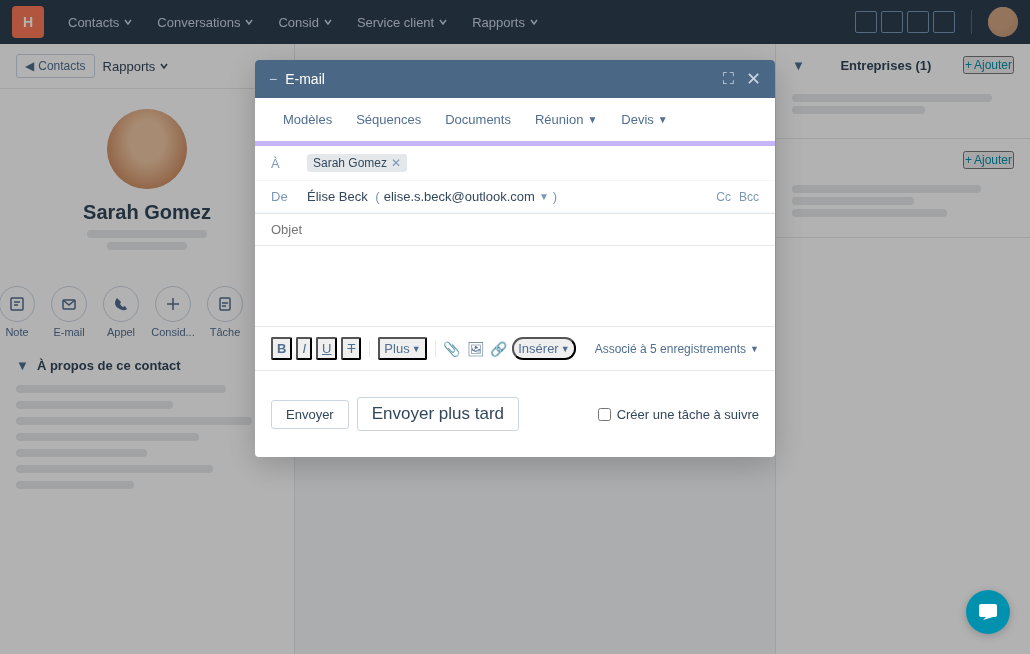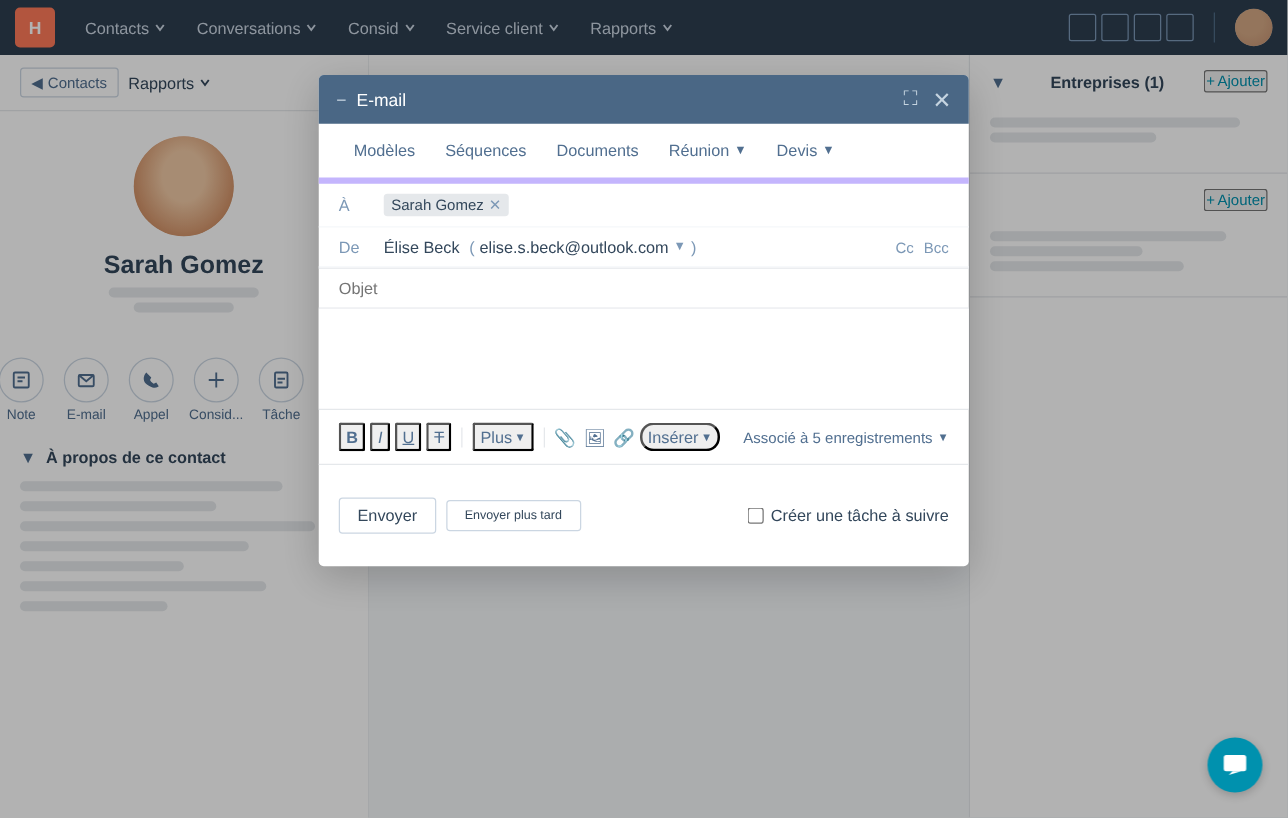--- a/index.html
+++ b/index.html
@@ -315,21 +315,21 @@
       font-size: 13px;
       cursor: pointer;
       font-weight: 500;
     }
     .send-later-btn {
       background: #fff;
       border: 1px solid #cbd6e2;
       color: #33475b;
       padding: 6px 14px;
       border-radius: 3px;
-      font-size: 10px;
+      font-size: 17px;
       cursor: pointer;
     }
     .task-checkbox { display: flex; align-items: center; gap: 6px; margin-left: auto; font-size: 13px; color: #33475b; }
     .task-checkbox input { cursor: pointer; }
     .assoc-btn {
       display: flex; align-items: center; gap: 4px;
       color: #516f90; font-size: 12px; cursor: pointer;
       margin-left: 8px;
     }
 

